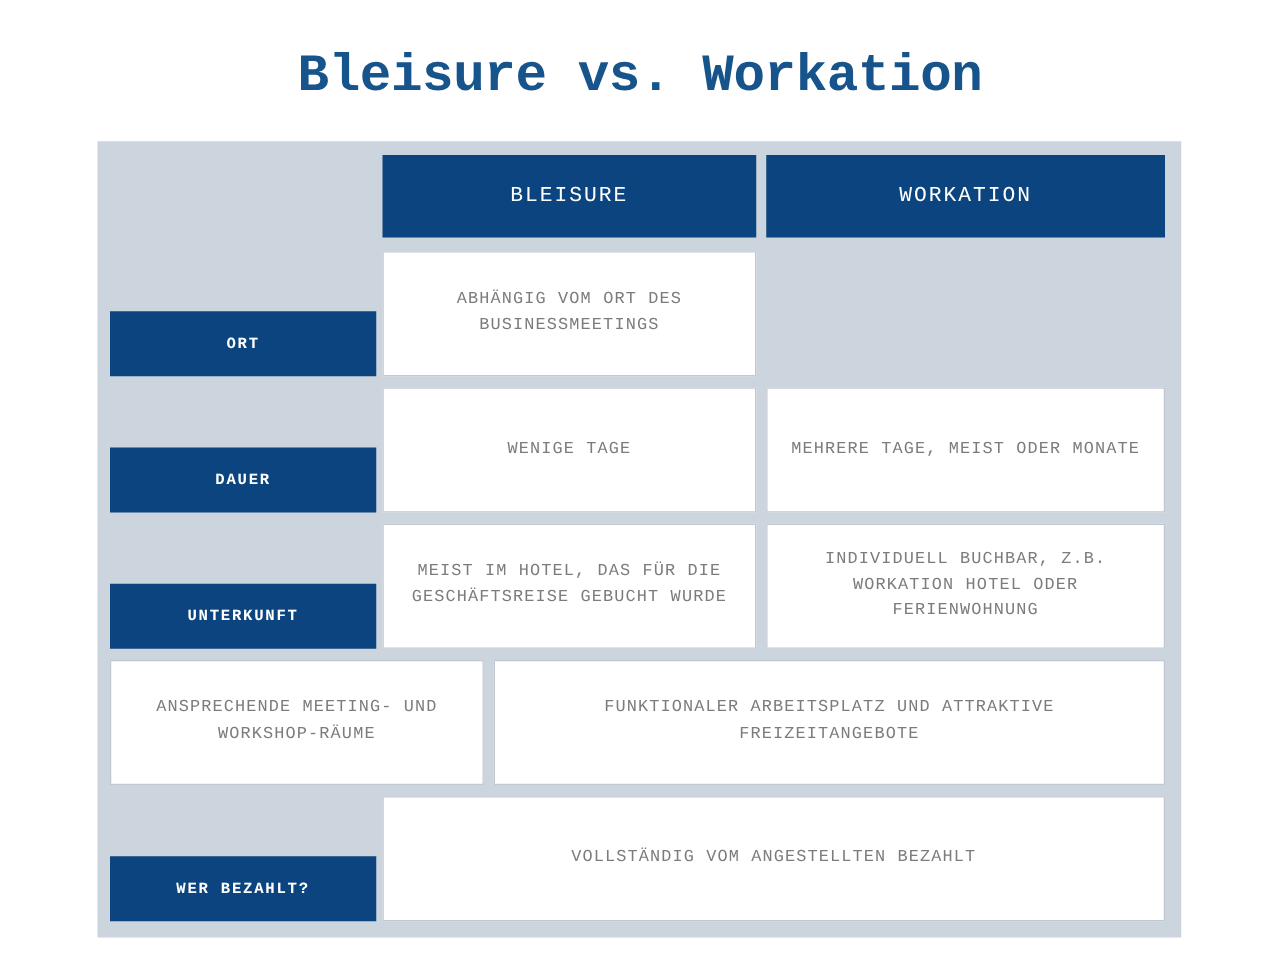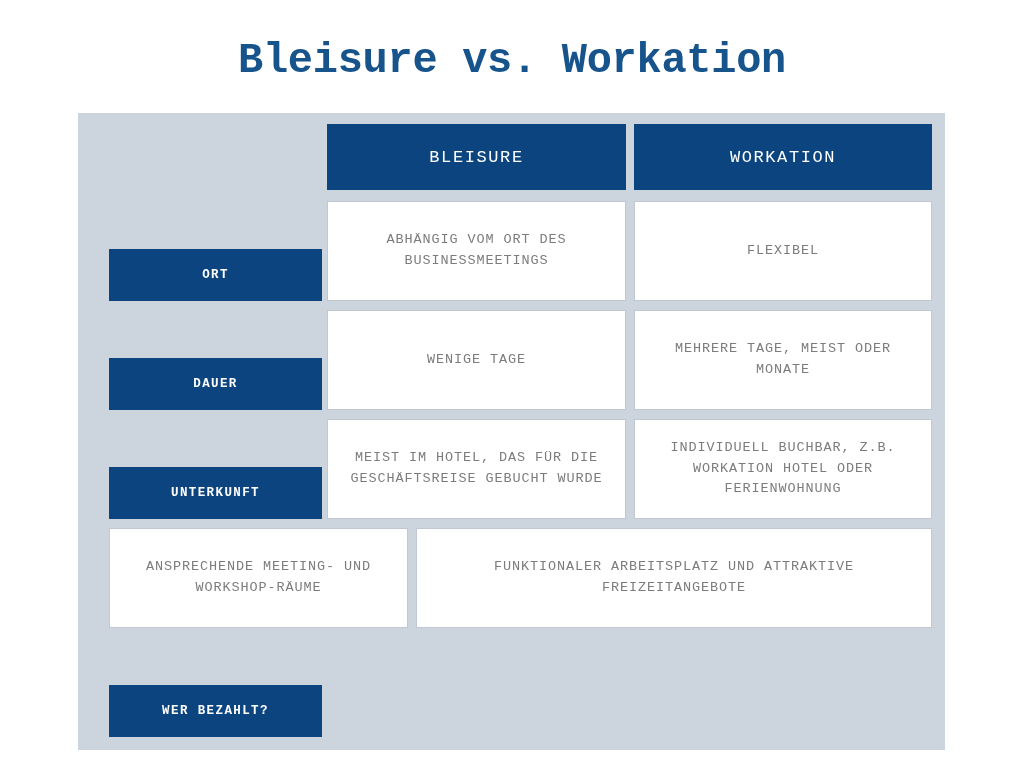--- a/index.html
+++ b/index.html
@@ -37,21 +37,21 @@
 
   
   .table-wrap {
     position: absolute;
     left: 78px;
     top: 113px;
     width: 867px;
     height: 637px;
     background: #ccd4de;
     box-sizing: border-box;
-    padding: 11px 13px 11px 31px;
+    padding: 11px 13px 11px 10px;
     display: flex;
     flex-direction: column;
   }
 
   .trow {
     display: flex;
     flex: 0 0 auto;
     width: 100%;
   }
 
@@ -149,23 +149,20 @@
       <div class="cell-label cell-spacer"></div>
       <div class="cell-a cell-head">BLEISURE</div>
       <div class="cell-b cell-head">WORKATION</div>
     </div>
 
     <div class="trow body-row">
       <div class="cell-label cell-rowlabel">ORT</div>
       <div class="cell-a cell-content">
         <span>ABHÄNGIG VOM ORT DES BUSINESSMEETINGS</span>
       </div>
-      <div class="cell-b cell-content">
-        <span>FLEXIBEL</span>
-      </div>
     </div>
 
     <div class="trow body-row">
       <div class="cell-label cell-rowlabel">DAUER</div>
       <div class="cell-a cell-content">
         <span>WENIGE TAGE</span>
       </div>
       <div class="cell-b cell-content">
         <span>MEHRERE TAGE, MEIST ODER MONATE</span>
       </div>
@@ -185,16 +182,19 @@
       <div class="cell-a cell-content">
         <span>ANSPRECHENDE MEETING- UND WORKSHOP-RÄUME</span>
       </div>
       <div class="cell-b cell-content">
         <span>FUNKTIONALER ARBEITSPLATZ UND ATTRAKTIVE FREIZEITANGEBOTE</span>
       </div>
     </div>
 
     <div class="trow body-row">
       <div class="cell-label cell-rowlabel">WER BEZAHLT?</div>
+      <div class="cell-b cell-content">
+        <span>VOLLSTÄNDIG VOM ANGESTELLTEN BEZAHLT</span>
+      </div>
     </div>
 
   </div>
 </div>
 
 </body></html>

